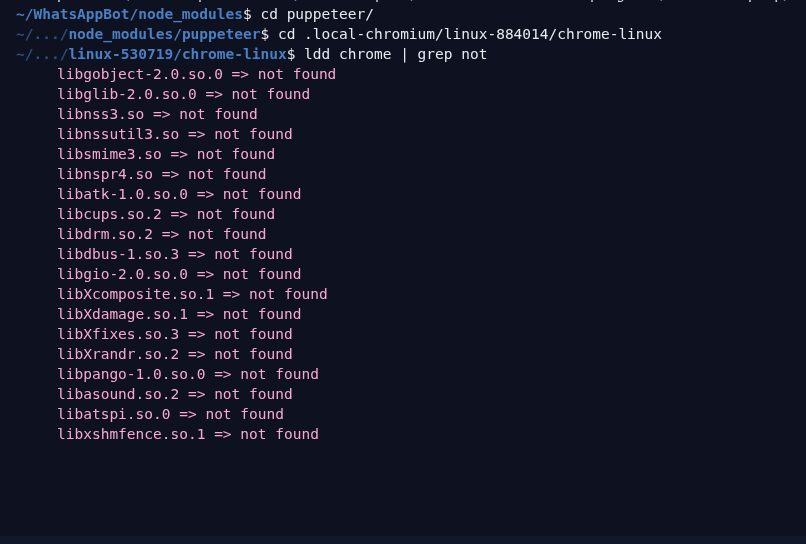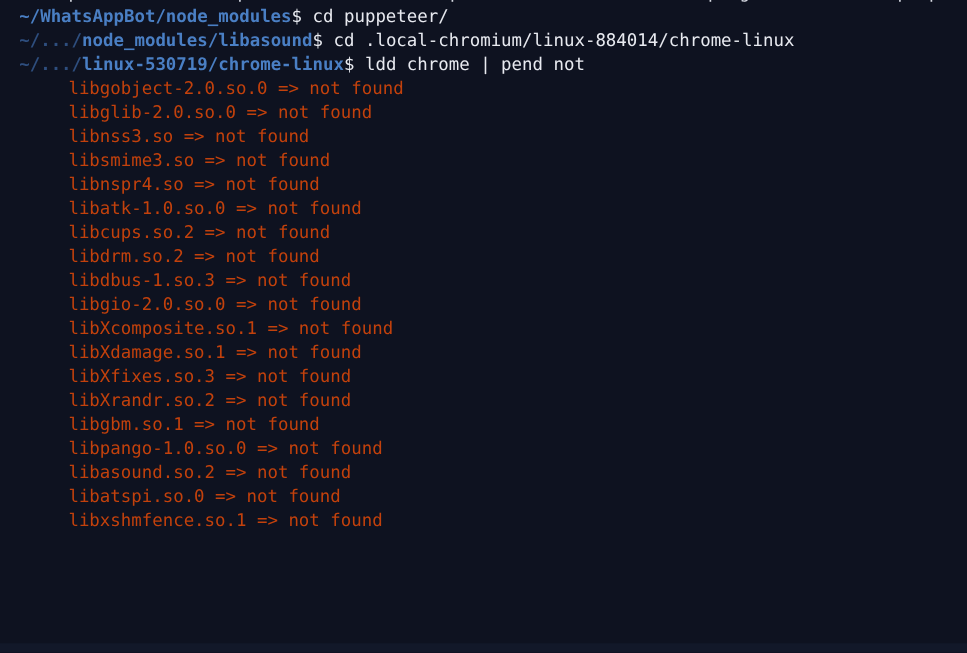--- a/index.html
+++ b/index.html
@@ -82,59 +82,59 @@
     color: #4a7fc4;
     font-weight: bold;
   }
   .sigil {
     color: #e8eaf0;
   }
   .cmd {
     color: #e8eaf0;
   }
   .outtext {
-    color: #c2410c;
+    color: #f9a8d4;
   }
 </style>
 </head>
 <body>
 
 <div id="terminal">
 
   <div class="screen">
 
     <div class="line listing">
       <span class="entry" style="left:57px">p-locate/</span>
       <span class="entry" style="left:198px">path-exists/</span>
       <span class="entry" style="left:375px">pend/</span>
       <span class="entry" style="left:590px">progress/</span>
       <span class="entry" style="left:748px">pump/</span>
     </div>
 
     <div class="line prompt"><span class="path-dim"></span><span class="path-bright">~/WhatsAppBot/node_modules</span><span class="sigil">$</span><span class="cmd"> cd puppeteer/</span></div>
 
-    <div class="line prompt"><span class="path-dim">~/.../</span><span class="path-bright">node_modules/libasound</span><span class="sigil">$</span><span class="cmd"> cd .local-chromium/linux-884014/chrome-linux</span></div>
+    <div class="line prompt"><span class="path-dim">~/.../</span><span class="path-bright">node_modules/puppeteer</span><span class="sigil">$</span><span class="cmd"> cd .local-chromium/linux-884014/chrome-linux</span></div>
 
-    <div class="line prompt"><span class="path-dim">~/.../</span><span class="path-bright">linux-530719/chrome-linux</span><span class="sigil">$</span><span class="cmd"> ldd chrome | pend not</span></div>
+    <div class="line prompt"><span class="path-dim">~/.../</span><span class="path-bright">linux-530719/chrome-linux</span><span class="sigil">$</span><span class="cmd"> ldd chrome | grep not</span></div>
 
     <div class="line output"><span class="outtext">libgobject-2.0.so.0 =&gt; not found</span></div>
     <div class="line output"><span class="outtext">libglib-2.0.so.0 =&gt; not found</span></div>
     <div class="line output"><span class="outtext">libnss3.so =&gt; not found</span></div>
+    <div class="line output"><span class="outtext">libnssutil3.so =&gt; not found</span></div>
     <div class="line output"><span class="outtext">libsmime3.so =&gt; not found</span></div>
     <div class="line output"><span class="outtext">libnspr4.so =&gt; not found</span></div>
     <div class="line output"><span class="outtext">libatk-1.0.so.0 =&gt; not found</span></div>
     <div class="line output"><span class="outtext">libcups.so.2 =&gt; not found</span></div>
     <div class="line output"><span class="outtext">libdrm.so.2 =&gt; not found</span></div>
     <div class="line output"><span class="outtext">libdbus-1.so.3 =&gt; not found</span></div>
     <div class="line output"><span class="outtext">libgio-2.0.so.0 =&gt; not found</span></div>
     <div class="line output"><span class="outtext">libXcomposite.so.1 =&gt; not found</span></div>
     <div class="line output"><span class="outtext">libXdamage.so.1 =&gt; not found</span></div>
     <div class="line output"><span class="outtext">libXfixes.so.3 =&gt; not found</span></div>
     <div class="line output"><span class="outtext">libXrandr.so.2 =&gt; not found</span></div>
-    <div class="line output"><span class="outtext">libgbm.so.1 =&gt; not found</span></div>
     <div class="line output"><span class="outtext">libpango-1.0.so.0 =&gt; not found</span></div>
     <div class="line output"><span class="outtext">libasound.so.2 =&gt; not found</span></div>
     <div class="line output"><span class="outtext">libatspi.so.0 =&gt; not found</span></div>
     <div class="line output"><span class="outtext">libxshmfence.so.1 =&gt; not found</span></div>
 
   </div>
 
   <div class="bottom-band"></div>
 </div>
 

